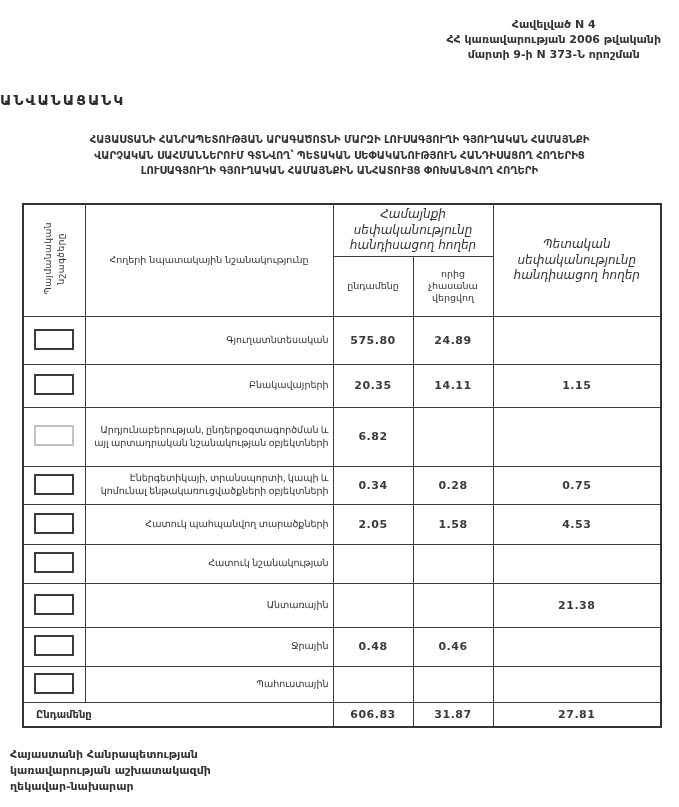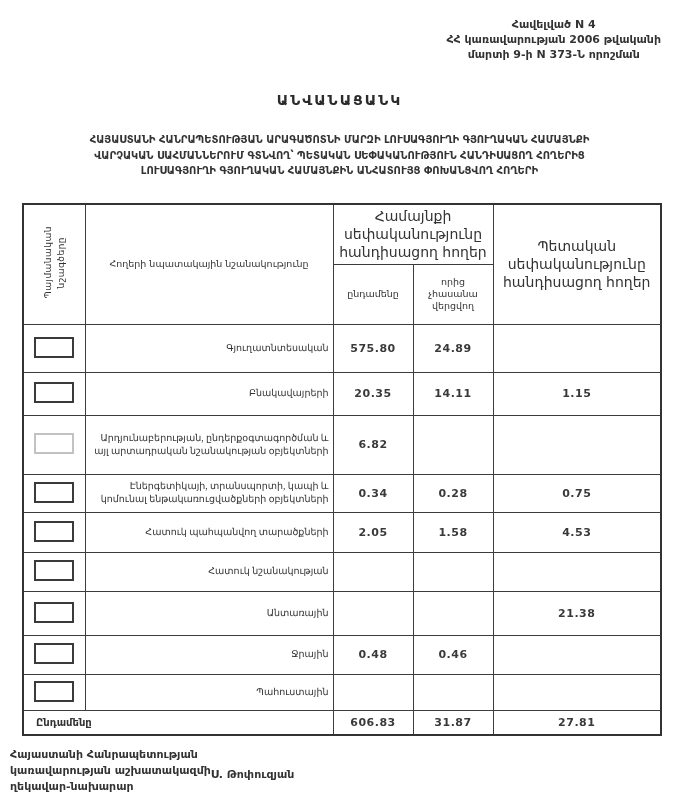--- a/index.html
+++ b/index.html
@@ -16,21 +16,20 @@
   .appendix{
     position:absolute;top:10px;right:18px;
     text-align:center;
     font-size:11px;font-weight:bold;line-height:1.35;
     color:#333;
     margin-top:8px;
   }
   
   .doc-title{
     position:absolute;top:92px;left:0;right:0;
-    text-align:center;
     font-size:14px;font-weight:bold;letter-spacing:2px;
     color:#2b2b2b;
   }
   
   .subtitle{
     position:absolute;top:132px;left:8px;right:8px;
     text-align:center;
     font-size:10px;font-weight:bold;line-height:1.55;
     color:#333;
   }
@@ -58,21 +57,21 @@
   thead th{font-weight:normal;text-align:center;line-height:1.3;}
   .vertical{
     writing-mode:vertical-rl;
     transform:rotate(180deg);
     white-space:pre-line;
     margin:0 auto;
     font-size:9px;
     line-height:1.4;
     letter-spacing:0.5px;
   }
-  th.group-head{font-size:14px;}
+  th.group-head{font-size:12px;font-style:italic;}
   th.sub-head{font-size:9.5px;}
   td.purpose{text-align:right;padding-left:10px;line-height:1.35;font-family:Liberation Serif, serif;}
   td.num{text-align:center;font-size:11px;font-weight:bold;color:#3a3a3a;letter-spacing:0.5px;}
   td.sym-cell{text-align:center;}
   .symbox{
     display:inline-block;
     width:36px;height:17px;
     border:2px solid #3a3a3a;
     background:#fff;
   }
@@ -238,16 +237,15 @@
       </tr>
     </tfoot>
   </table>
 
   <div class="footer">
     <div class="signatory">
       <div>Հայաստանի Հանրապետության</div>
       <div>կառավարության աշխատակազմի</div>
       <div>ղեկավար-նախարար</div>
     </div>
-    <div class="signature">Ս. Թոփուզյան</div>
   </div>
 
 </div>
 
 </body></html>

